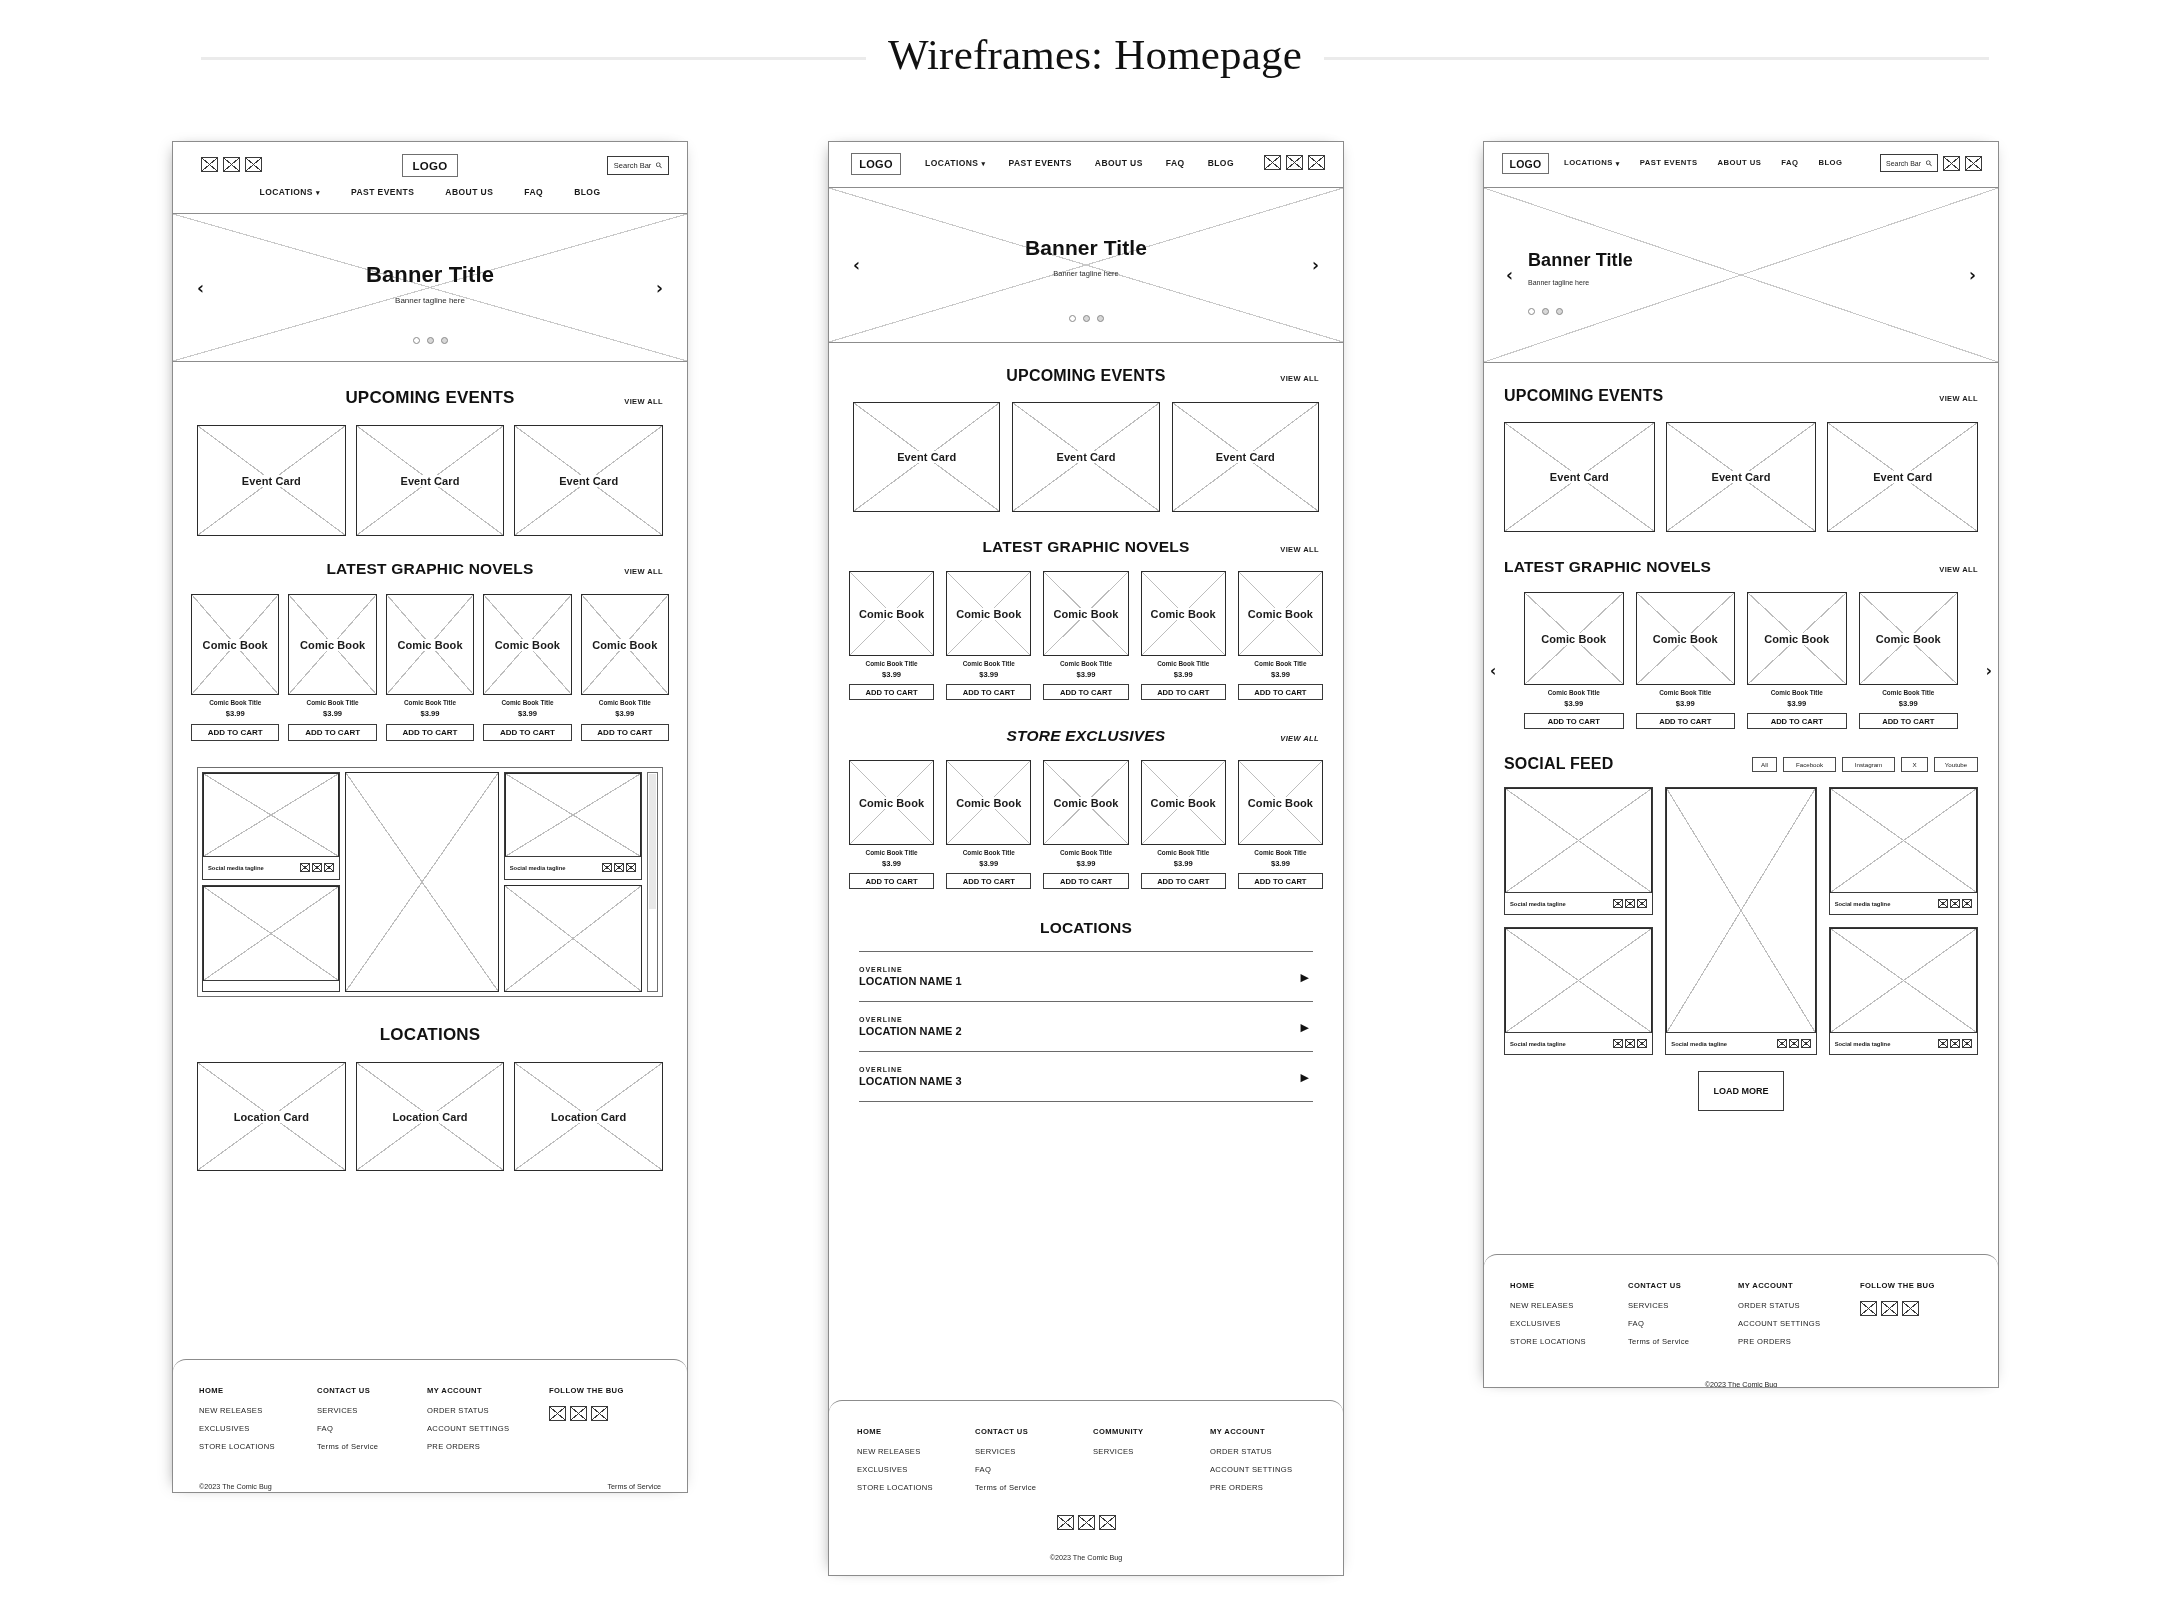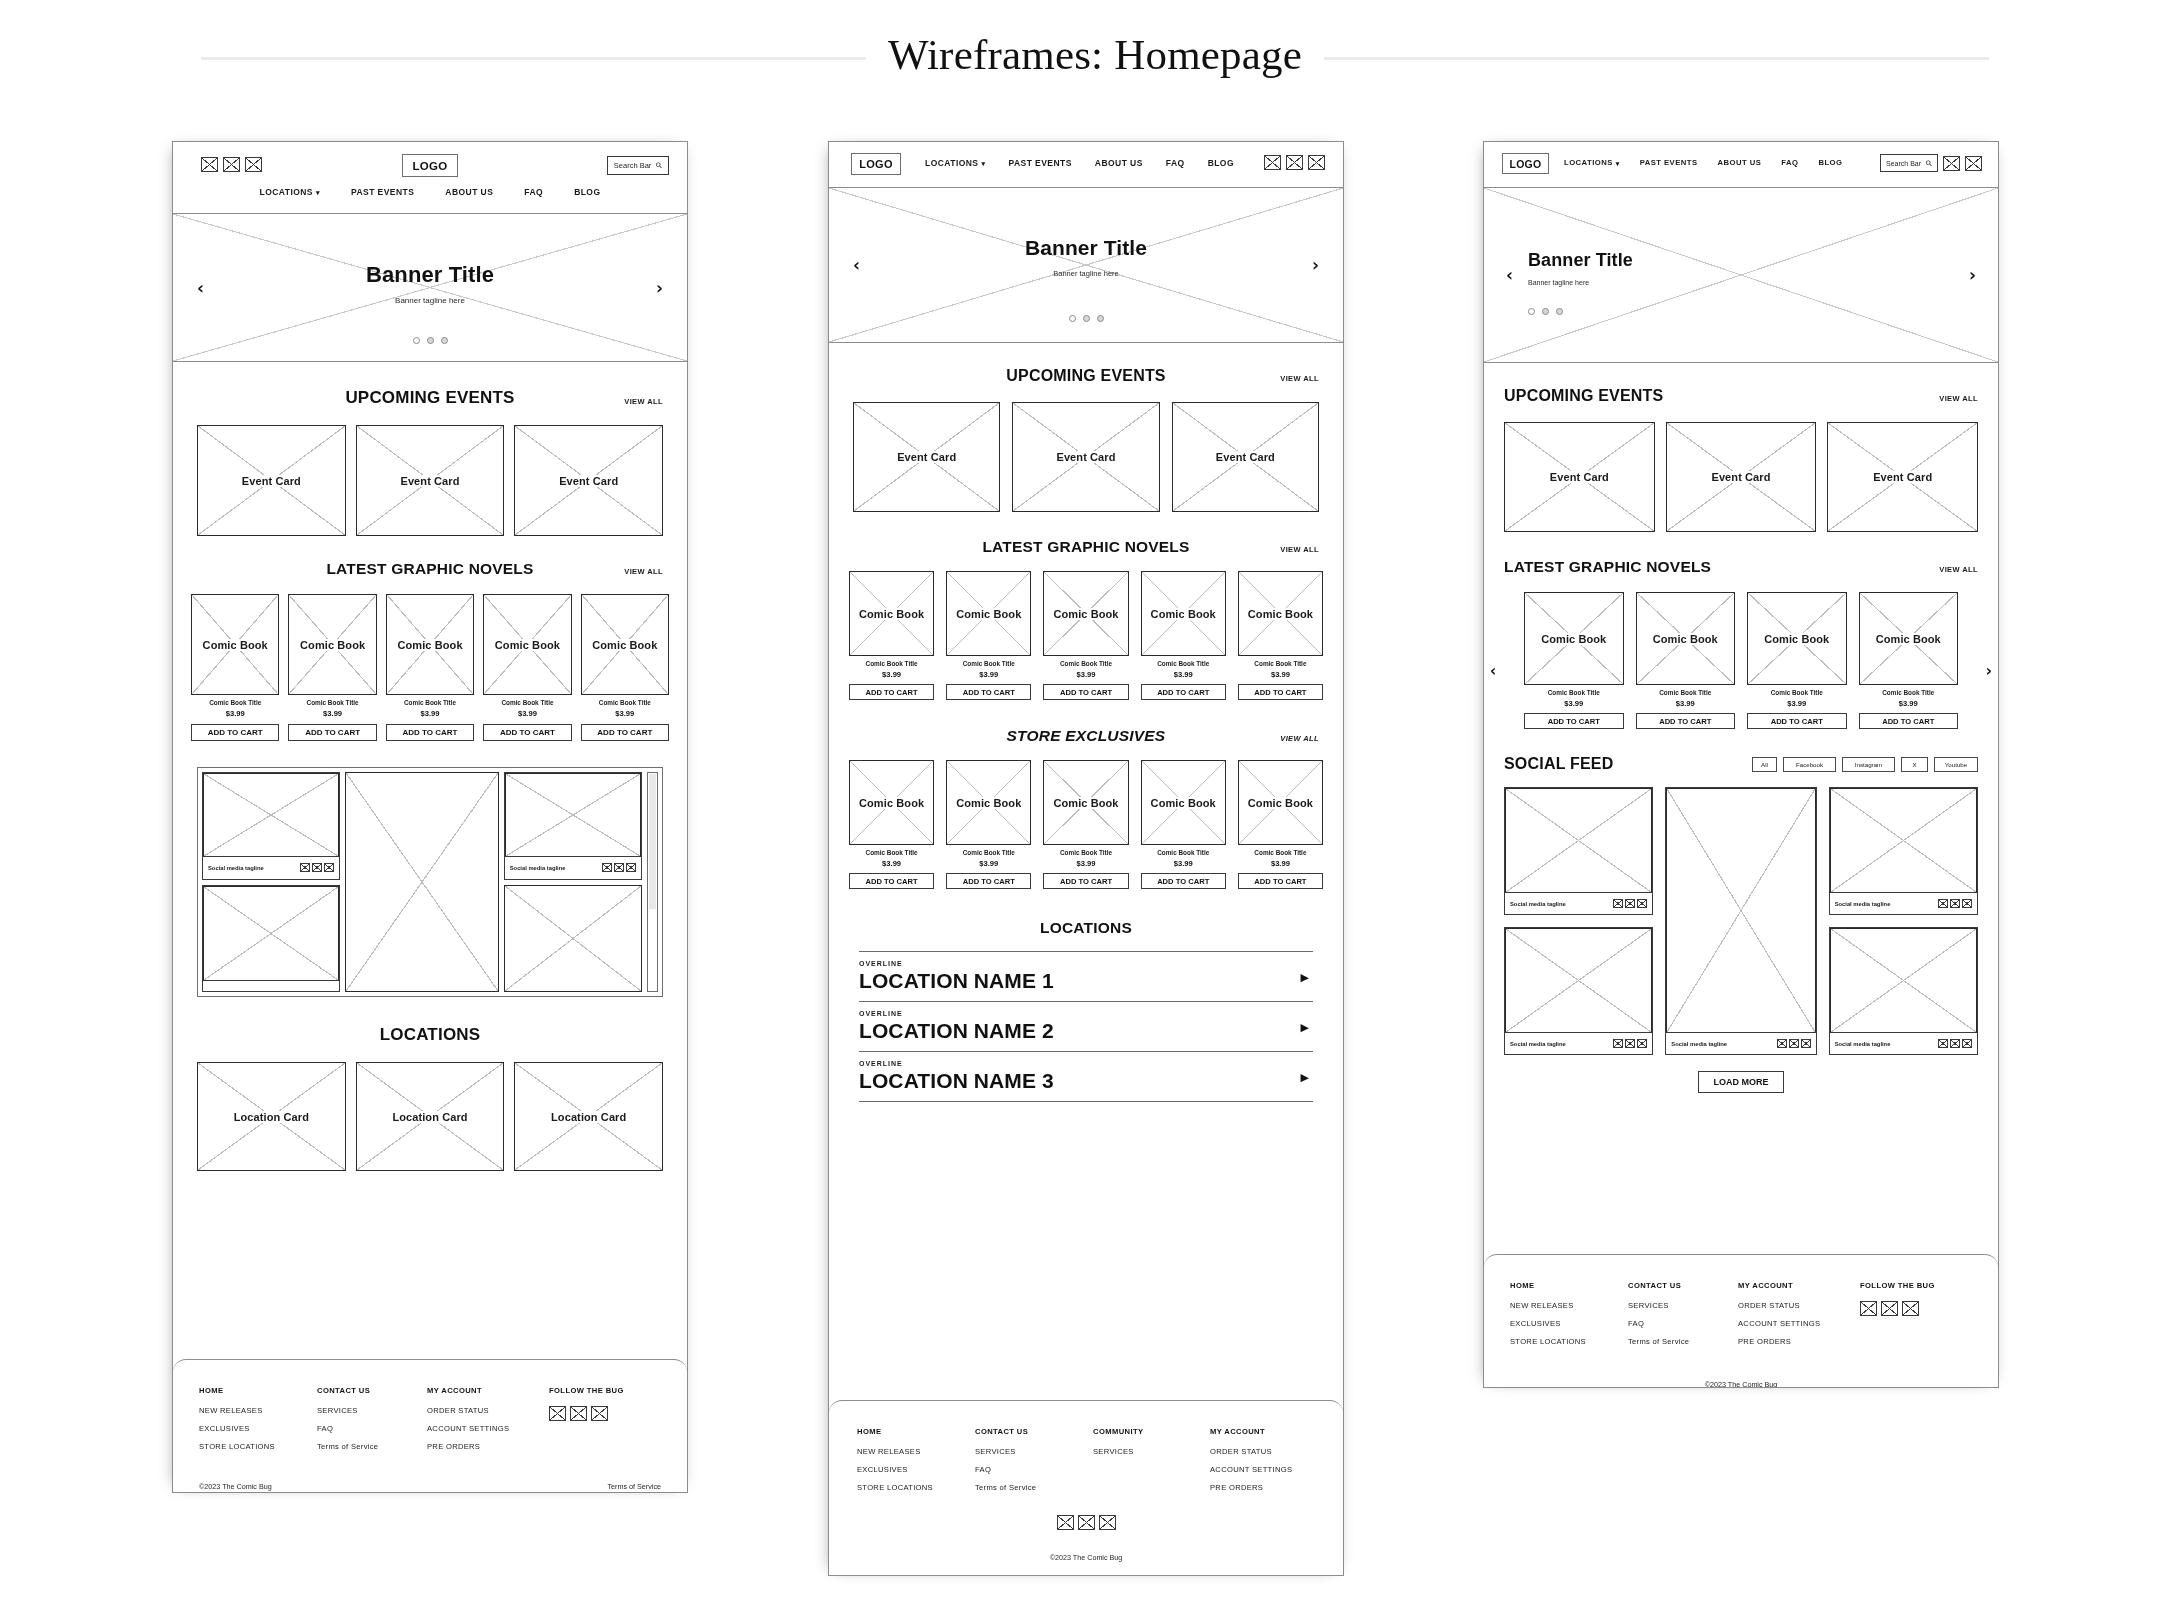--- a/index.html
+++ b/index.html
@@ -160,21 +160,21 @@
   }
   .social-card .bar .tagline { font-size: 5.8px; font-weight: 700; color: #1a1a1a; }
   .social-card .bar .icons { display: flex; gap: 2px; }
 
   
   .loc-row {
     border-bottom: 1.1px solid #6a6a6a; position: relative;
     display: flex; flex-direction: column; justify-content: center;
   }
   .loc-row .overline { font-size: 7px; font-weight: 700; letter-spacing: 1px; color: #1a1a1a; }
-  .loc-row .name { font-size: 21px; font-weight: 700; color: #111; letter-spacing: .1px; margin-top: 2px; }
+  .loc-row .name { font-size: 11px; font-weight: 700; color: #111; letter-spacing: .1px; margin-top: 2px; }
   .loc-row .caret {
     position: absolute; right: 4px; top: 50%; transform: translateY(-50%);
     font-size: 11px; color: #111;
     font-family: "DejaVu Sans", sans-serif; line-height: 1;
   }
 
   
   .footer { border-top: 1.4px solid #8c8c8c; border-radius: 13px; }
   .fcols { display: flex; }
   .fcol { display: flex; flex-direction: column; }
@@ -796,21 +796,21 @@
                 <i class="ic xs"></i>
                 <i class="ic xs"></i>
                 <i class="ic xs"></i>
               </span>
             </div>
           </div>
         </div>
       </div>
 
       <div style="display:flex;justify-content:center;margin-top:16px;">
-        <div class="btn" style="width:86px;height:22px;font-size:9px;">LOAD MORE</div>
+        <div class="btn" style="width:86px;height:40px;font-size:9px;">LOAD MORE</div>
       </div>
     </div>
 
     <div class="footer" style="position:absolute;left:0;right:0;bottom:0;height:133px;padding:26px 26px 0;">
       <div class="fcols">
         <div class="fcol" style="width:118px;">
           <div class="fhead">HOME</div>
           <div class="flink">NEW RELEASES</div>
           <div class="flink">EXCLUSIVES</div>
           <div class="flink">STORE LOCATIONS</div>

